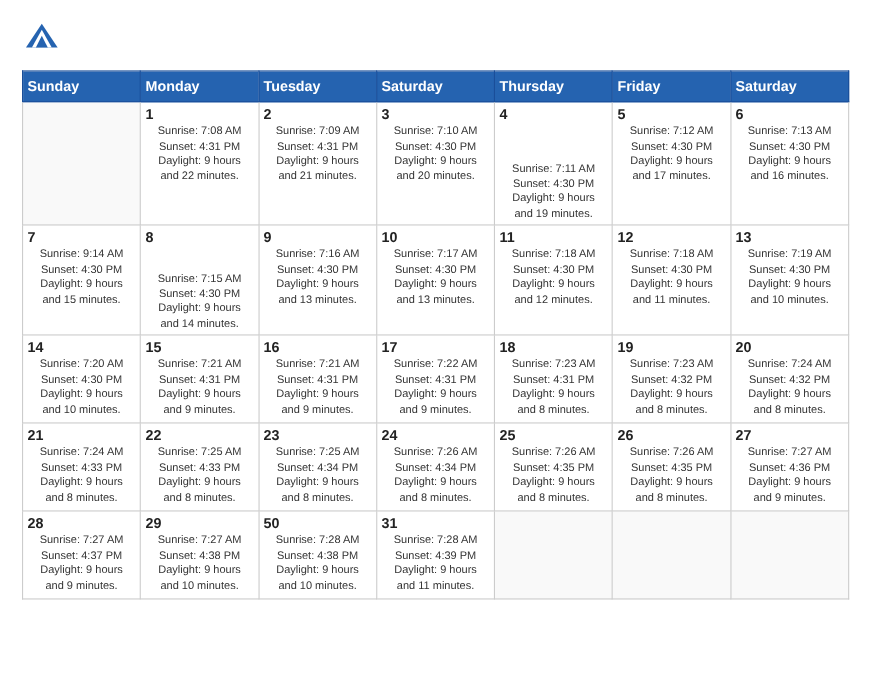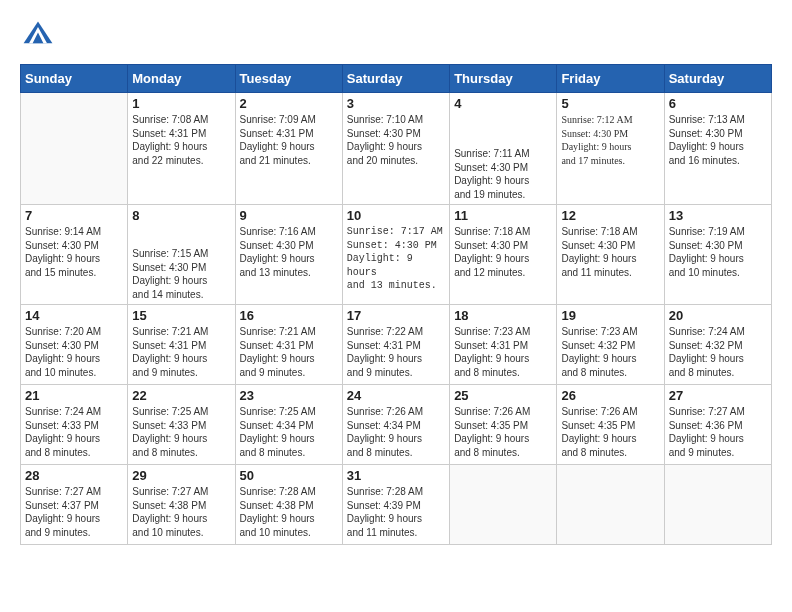--- a/index.html
+++ b/index.html
@@ -83,20 +83,21 @@
     }
     .day-number {
       font-size: 13px;
       font-weight: bold;
       margin-bottom: 2px;
     }
     .day-info {
       color: #333;
       font-size: 10px;
       line-height: 1.35;
+      text-align: center;
     }
   </style>
 </head>
 <body>
 
 <div class="page">
   <div class="header">
     <div class="logo">
       <svg class="logo-icon" viewBox="0 0 40 40">
         <polygon points="20,4 36,28 4,28" fill="#2563b0"></polygon>
@@ -152,21 +153,21 @@
           </td>
           <td>
             <div class="day-number">4</div>
             <div class="day-info" style="white-space: pre-line; margin-top: 36px;">Sunrise: 7:11 AM
 Sunset: 4:30 PM
 Daylight: 9 hours
 and 19 minutes.</div>
           </td>
           <td>
             <div class="day-number">5</div>
-            <div class="day-info" style="white-space: pre-line; font-family: Liberation Serif, serif;">Sunrise: 7:12 AM
+            <div class="day-info" style="white-space: pre-line;">Sunrise: 7:12 AM
 Sunset: 4:30 PM
 Daylight: 9 hours
 and 17 minutes.</div>
           </td>
           <td>
             <div class="day-number">6</div>
             <div class="day-info" style="white-space: pre-line;">Sunrise: 7:13 AM
 Sunset: 4:30 PM
 Daylight: 9 hours
 and 16 minutes.</div>
@@ -189,21 +190,21 @@
           </td>
           <td>
             <div class="day-number">9</div>
             <div class="day-info" style="white-space: pre-line;">Sunrise: 7:16 AM
 Sunset: 4:30 PM
 Daylight: 9 hours
 and 13 minutes.</div>
           </td>
           <td>
             <div class="day-number">10</div>
-            <div class="day-info" style="white-space: pre-line; font-family: Liberation Mono, monospace;">Sunrise: 7:17 AM
+            <div class="day-info" style="white-space: pre-line;">Sunrise: 7:17 AM
 Sunset: 4:30 PM
 Daylight: 9 hours
 and 13 minutes.</div>
           </td>
           <td>
             <div class="day-number">11</div>
             <div class="day-info" style="white-space: pre-line;">Sunrise: 7:18 AM
 Sunset: 4:30 PM
 Daylight: 9 hours
 and 12 minutes.</div>

